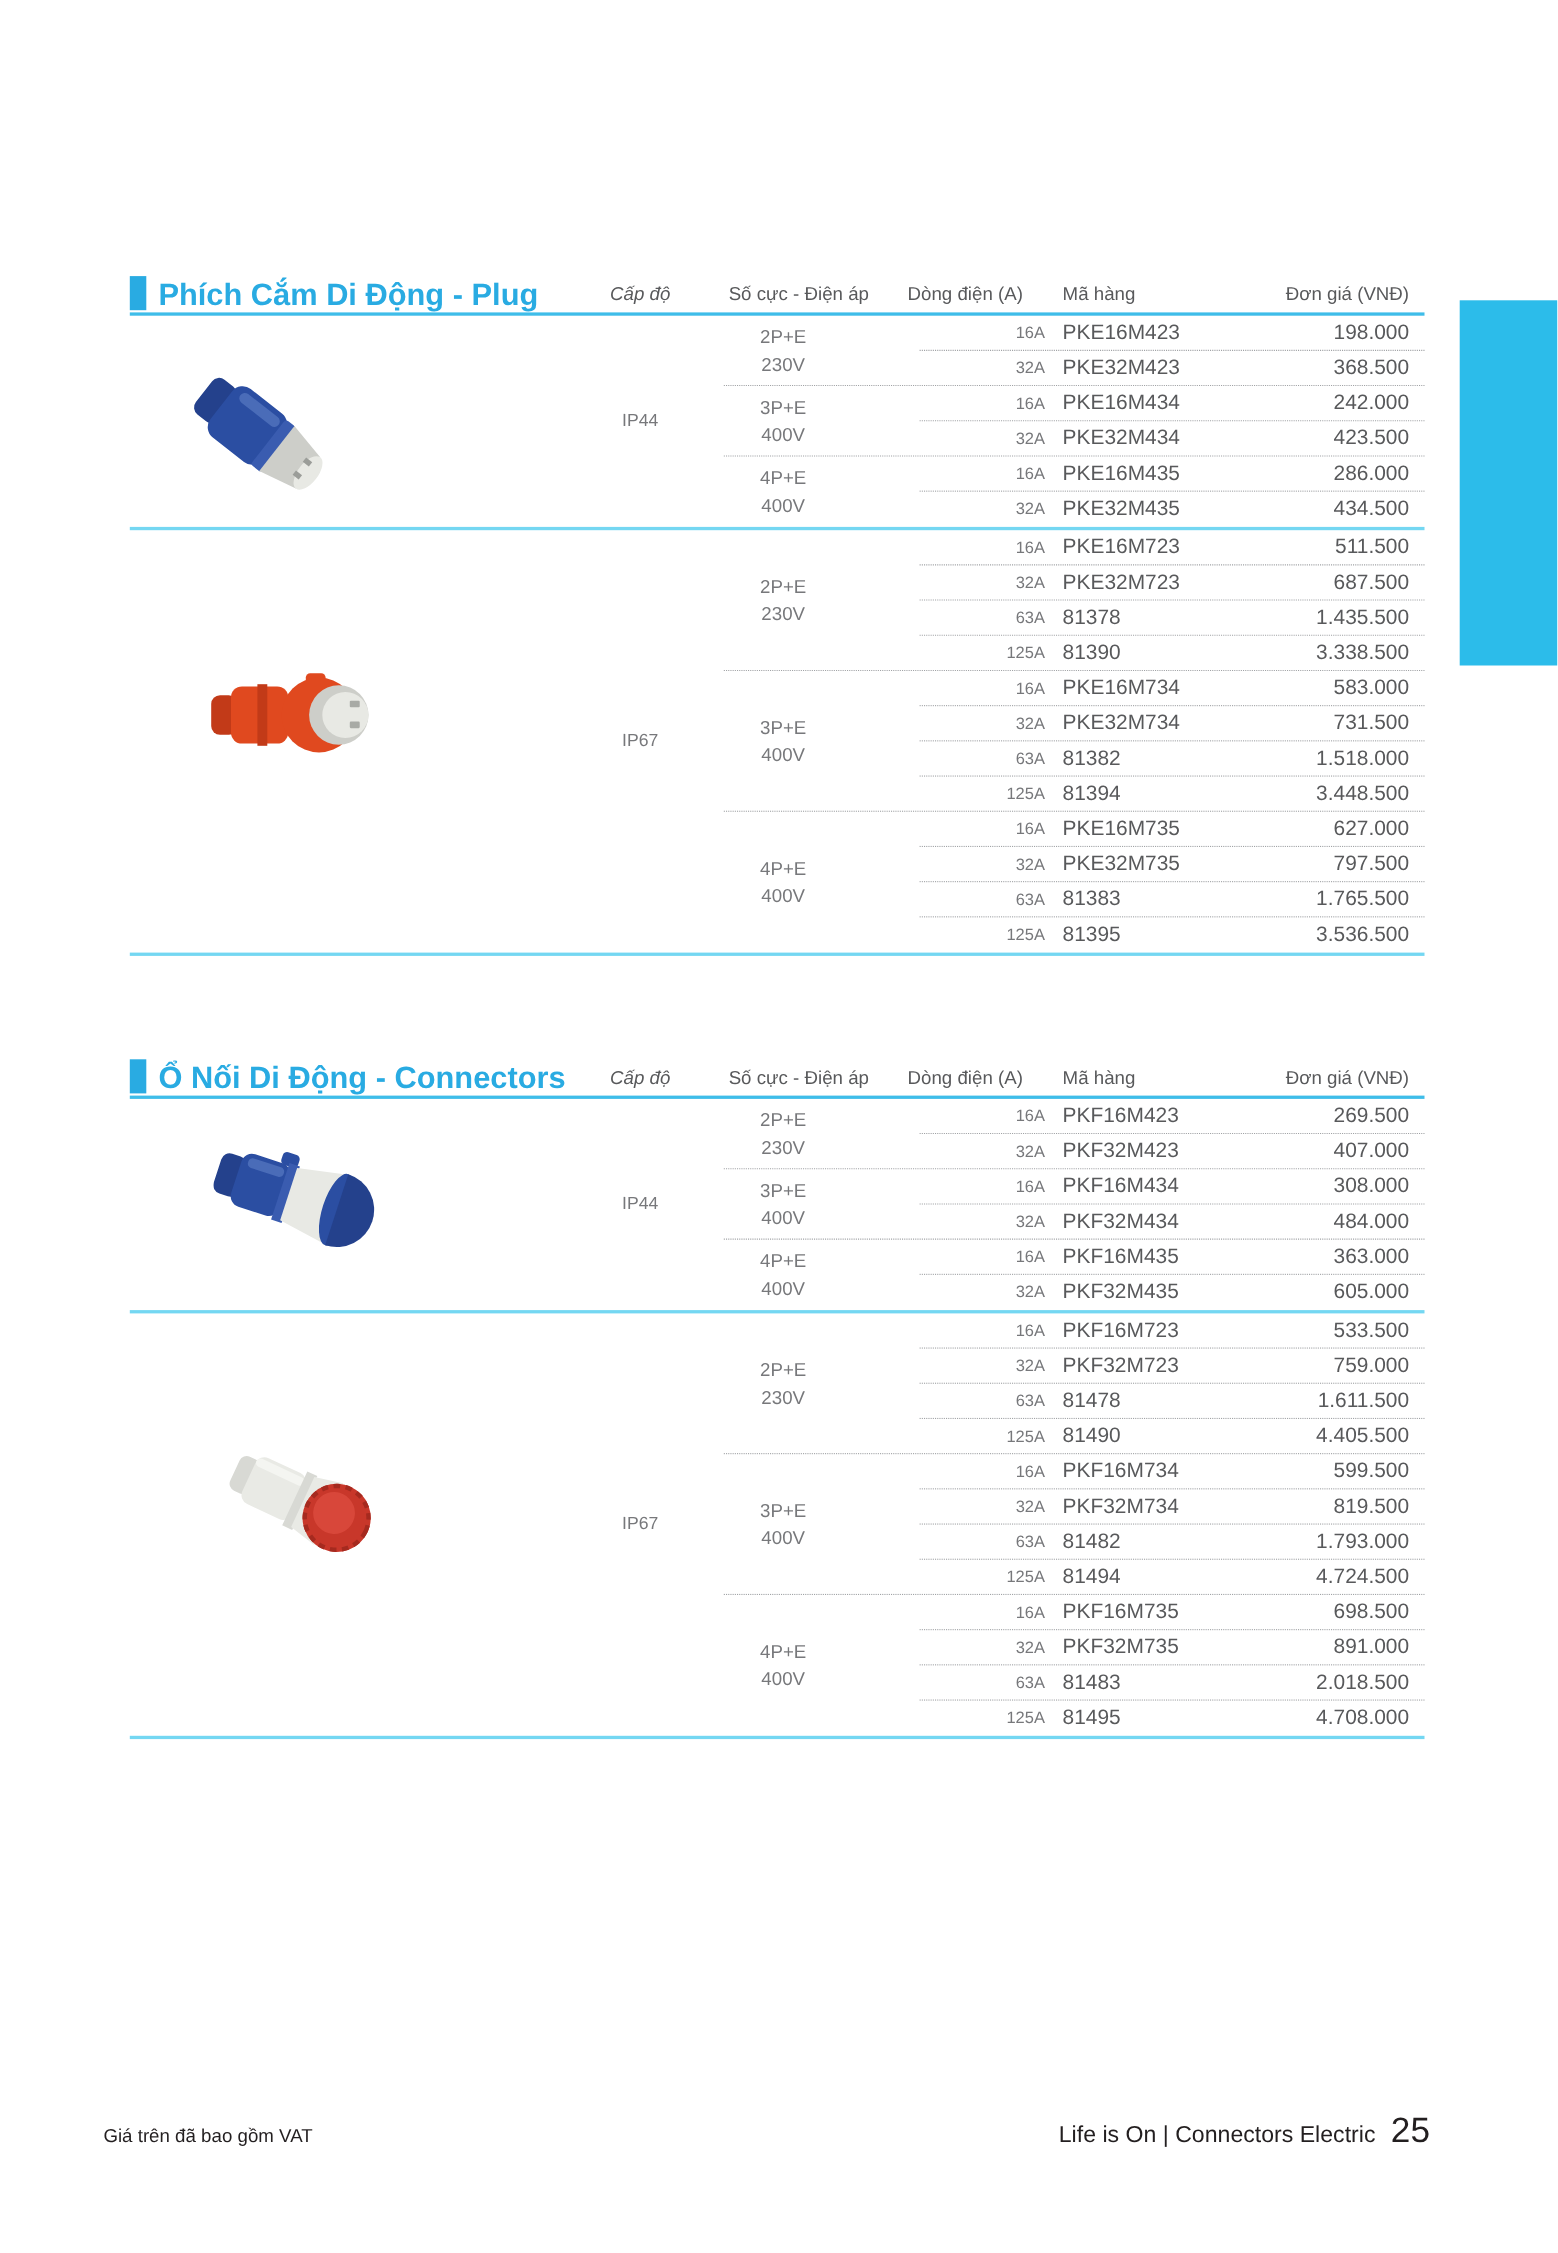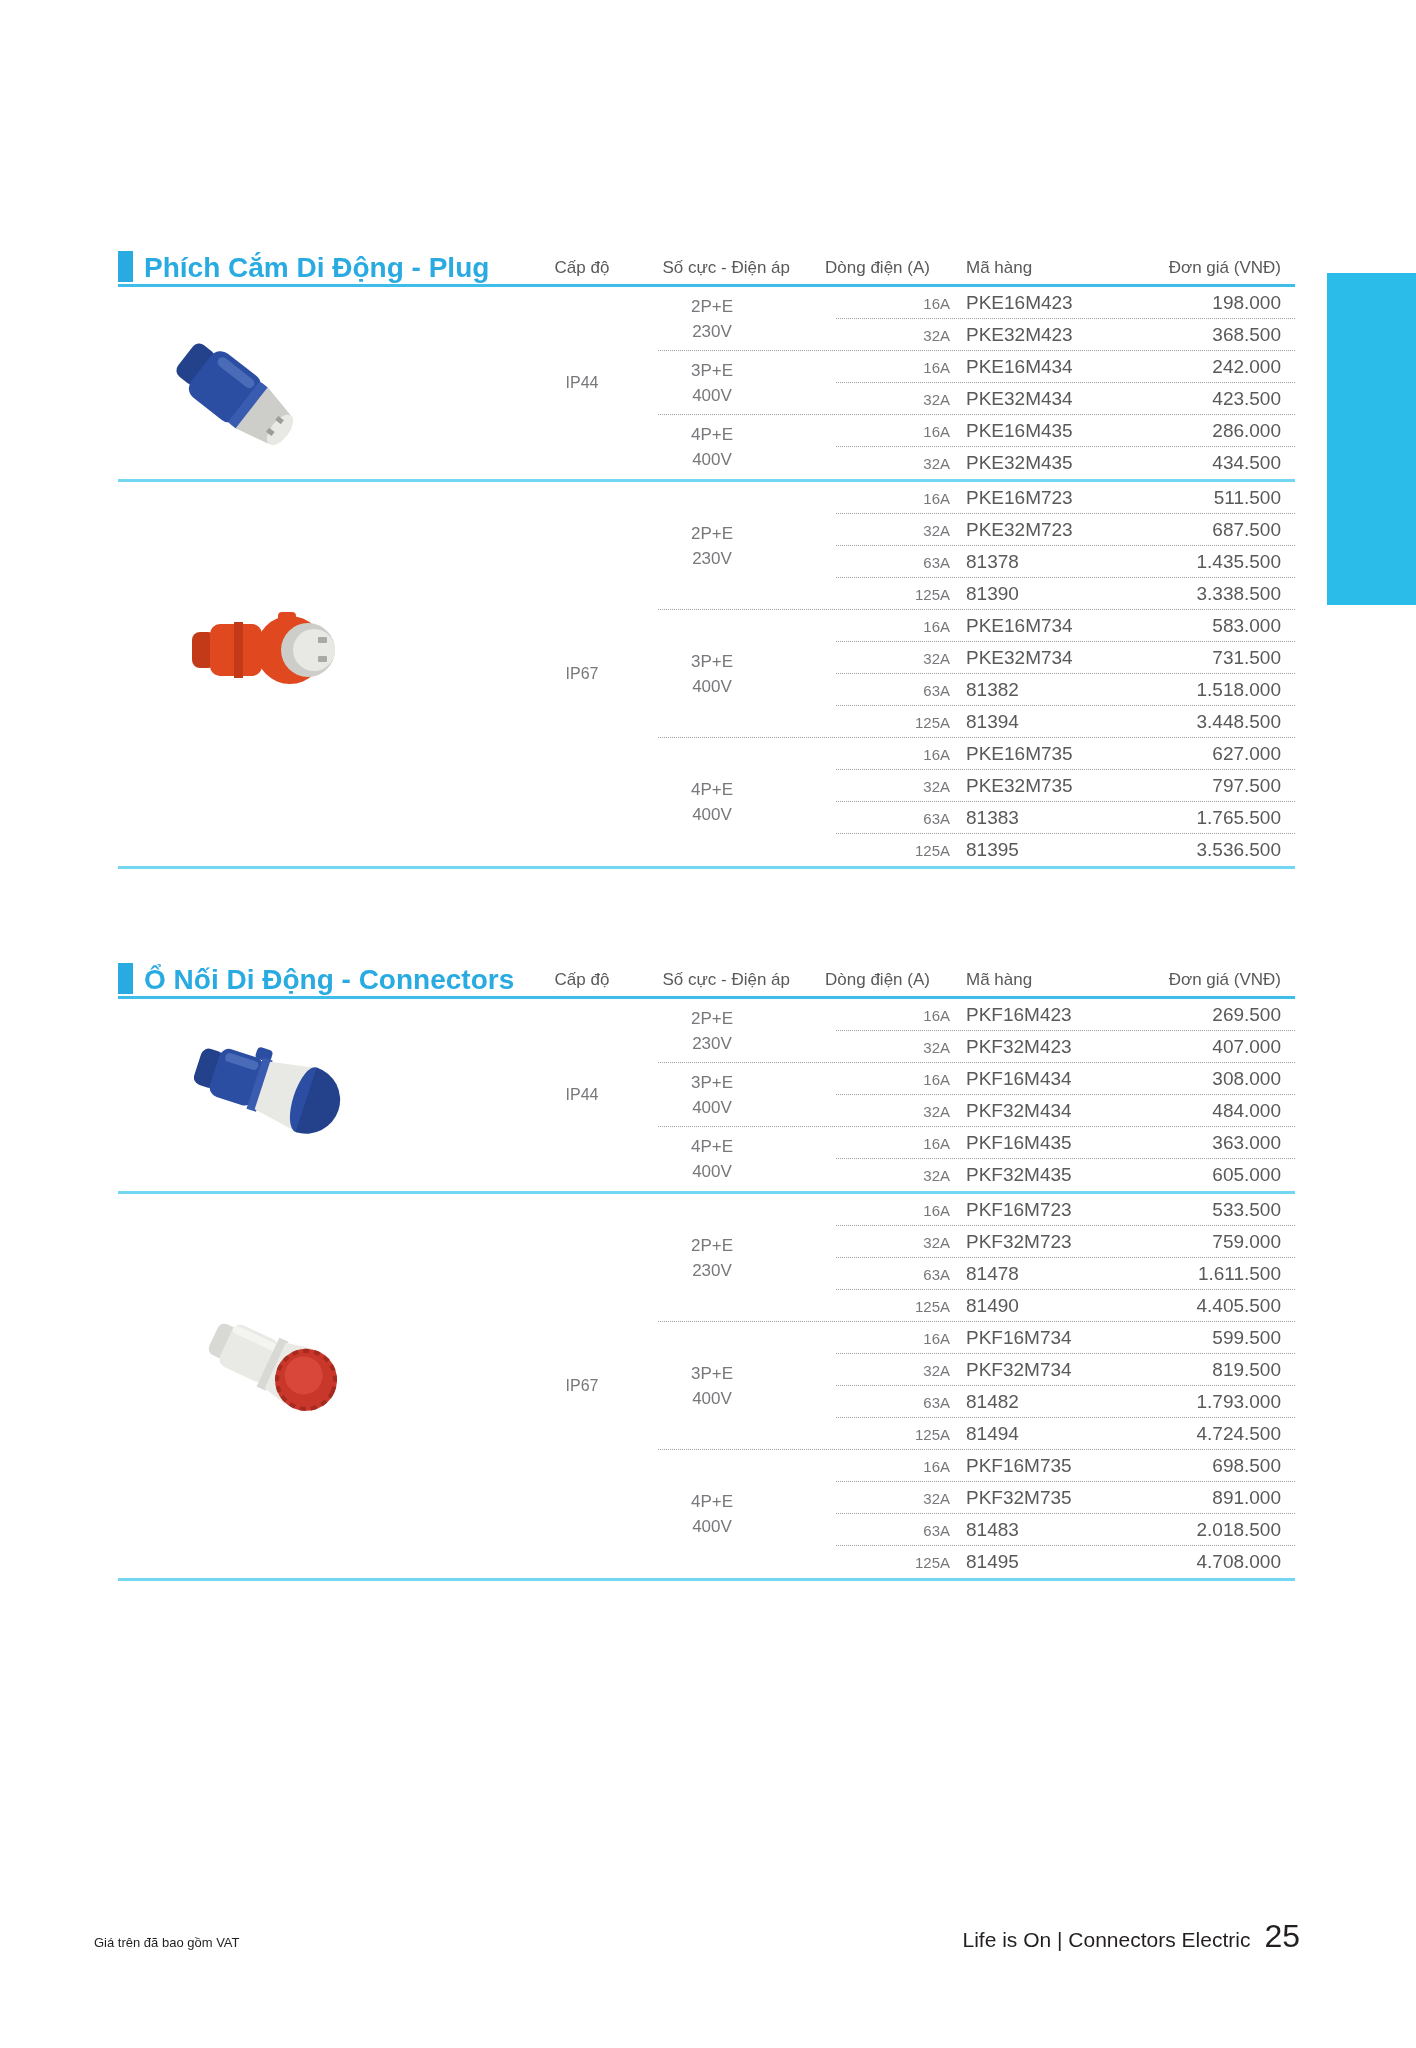--- a/index.html
+++ b/index.html
@@ -17,21 +17,21 @@
     background:var(--tab,#2CBCEA);
   }
   .section{position:absolute;left:118px;width:1177px;}
   .sec-header{position:relative;height:44px;border-bottom:3px solid var(--underline,#3FBDE9);}
   .bullet{position:absolute;left:0;bottom:2px;width:15px;height:31px;background:var(--accent,#29ABE2);}
   .sec-title{
     position:absolute;left:26px;bottom:0px;font-size:28px;font-weight:bold;
     color:var(--accent,#29ABE2);white-space:nowrap;
   }
   .col-h{position:absolute;bottom:6px;font-size:17px;color:var(--headertext,#58595B);white-space:nowrap;}
-  .col-h.capdo{left:404px;width:120px;text-align:center;}
+  .col-h.capdo{left:404px;width:120px;text-align:center;font-style:italic;}
   .col-h.socuc{left:516px;width:156px;text-align:right;}
   .col-h.dong{left:687px;width:145px;text-align:center;}
   .col-h.mahang{left:848px;}
   .col-h.dongia{right:14px;}
   .group{position:relative;border-bottom:3px solid var(--divider,#74D7F2);}
   .rating{
     position:absolute;left:404px;width:120px;text-align:center;top:50%;
     transform:translateY(-50%);font-size:16px;color:var(--mutedtext,#77787B);
   }
   .g-image{position:absolute;display:block;line-height:0;}
@@ -63,21 +63,21 @@
   }
   .price{
     position:absolute;right:14px;top:50%;transform:translateY(-50%);
     font-size:19px;color:var(--celltext,#58595B);white-space:nowrap;
   }
   .footer{
     position:absolute;left:94px;right:116px;top:1918px;
     display:flex;justify-content:space-between;align-items:baseline;
     color:var(--footertext,#231F20);
   }
-  .footer-note{font-size:13px;}
+  .footer-note{font-size:17px;}
   .footer-brand-wrap{display:flex;align-items:baseline;}
   .brand{font-size:21px;}
   .pagenum{font-size:32px;margin-left:14px;}
 </style>
 </head>
 <body>
 
 <div class="page">
   <div class="side-tab"></div>
   <div id="sections">

